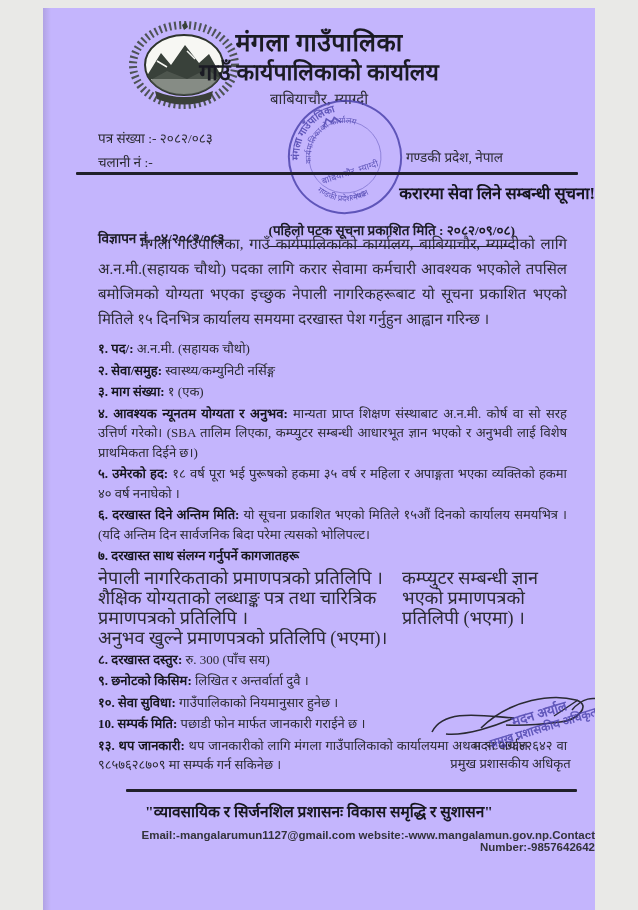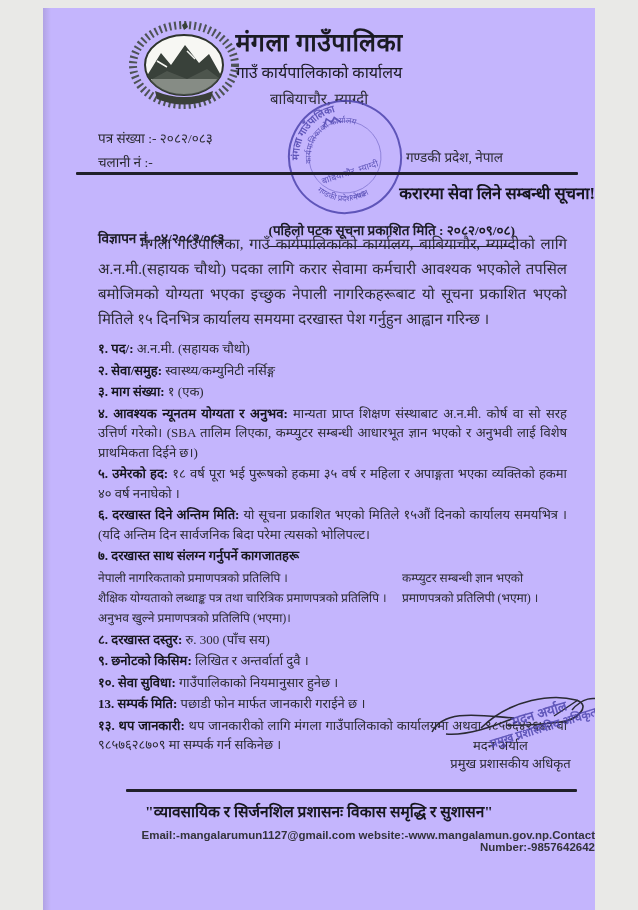--- a/index.html
+++ b/index.html
@@ -10,39 +10,39 @@
     color:#2b2b33;
   }
   .page::before{
     content:"";position:absolute;left:0;top:0;bottom:0;width:8px;
     background:linear-gradient(90deg,rgba(0,0,0,.10),rgba(0,0,0,0));
     pointer-events:none;
   }
   .logo{position:absolute;left:84px;top:13px;width:115px;height:95px;}
   .header{position:absolute;left:0;right:0;top:20px;text-align:center;}
   .h1{font-size:25px;font-weight:bold;color:#1b1b24;line-height:30px;letter-spacing:.5px;}
-  .h2{font-size:16px;font-weight:normal;color:#1b1b24;line-height:30px;}
+  .h2{font-size:23px;font-weight:bold;color:#1b1b24;line-height:30px;}
   .h3{font-size:15px;color:#2e2e38;line-height:22px;}
   .meta-left{position:absolute;left:55px;top:119px;font-size:13.5px;line-height:24px;}
   .province{position:absolute;right:92px;top:140px;font-size:13.5px;}
   .round-stamp{position:absolute;left:241px;top:88px;width:122px;height:122px;opacity:.82;}
   .rule{position:absolute;height:3px;background:#20202a;border-radius:1px;}
   .top-rule{left:33px;right:17px;top:164px;}
   .title{position:absolute;left:0;right:0;top:173px;text-align:right;
          font-size:16.5px;font-weight:bold;color:#15151e;}
   .ad-row{position:absolute;left:55px;right:80px;top:213px;display:flex;
           justify-content:space-between;font-size:13.5px;align-items:flex-end;}
   .ad-no{font-weight:bold;color:#1c1c26;}
   .pub{font-weight:bold;color:#1c1c26;border-bottom:1.5px solid #1c1c26;padding-bottom:7px;}
   .doc-body{position:absolute;left:55px;right:28px;top:224px;}
   .intro{margin:0 0 7px 0;font-size:15px;line-height:25px;text-align:justify;text-indent:42px;}
   .item{font-size:13px;line-height:19.5px;margin:0 0 2px 0;text-align:justify;}
   .item b{color:#17171f;}
   .docs{display:flex;margin:1px 0 2px 0;}
-  .docs .col{font-size:12px;line-height:20px;}
+  .docs .col{font-size:18px;line-height:20px;}
   .col-l{flex:0 0 290px;padding-right:14px;}
   .col-r{flex:1;}
   .signature{position:absolute;left:365px;top:684px;width:255px;height:100px;}
   .sig-scrawl{position:absolute;left:18px;top:0;width:215px;height:52px;}
   .sig-name{position:absolute;left:0;right:70px;top:44px;text-align:center;font-size:13px;}
   .sig-post{position:absolute;left:0;right:50px;top:62px;text-align:center;font-size:13px;}
   .officer-stamp{
     position:absolute;left:78px;top:14px;transform:rotate(-17deg);
     color:#4a41ab;font-weight:bold;white-space:nowrap;text-align:center;
     opacity:.8;line-height:15px;
@@ -146,21 +146,21 @@
         <div>अनुभव खुल्ने प्रमाणपत्रको प्रतिलिपि (भएमा)।</div>
       </div>
       <div class="col col-r">
         <div>कम्प्युटर सम्बन्धी ज्ञान भएको प्रमाणपत्रको प्रतिलिपी (भएमा) ।</div>
       </div>
     </div>
 
     <div class="item"><b>८. दरखास्त दस्तुर:</b> <span>रु. 300 (पाँच सय)</span></div>
     <div class="item"><b>९. छनोटको किसिम:</b> <span>लिखित र अन्तर्वार्ता दुवै ।</span></div>
     <div class="item"><b>१०. सेवा सुविधा:</b> <span>गाउँपालिकाको नियमानुसार हुनेछ ।</span></div>
-    <div class="item"><b>13. सम्पर्क मिति:</b> <span>पछाडी फोन मार्फत जानकारी गराईने छ ।</span></div>
+    <div class="item"><b>10. सम्पर्क मिति:</b> <span>पछाडी फोन मार्फत जानकारी गराईने छ ।</span></div>
     <div class="item"><b>१३. थप जानकारी:</b> <span>थप जानकारीको लागि मंगला गाउँपालिकाको कार्यालयमा अथवा ९८५७६४२६४२ वा ९८५७६२८७०९ मा सम्पर्क गर्न सकिनेछ ।</span></div>
   </div>
 
   <div class="signature">
     <svg class="sig-scrawl" viewBox="0 0 215 52">
       <path d="M6,40 C18,16 58,24 88,26 C70,34 40,44 20,42" fill="none" stroke="#2a2a33" stroke-width="1.6"></path>
       <path d="M55,36 C85,6 128,2 150,8 C166,13 152,28 134,30 C118,32 96,34 80,33" fill="none" stroke="#2a2a33" stroke-width="1.6"></path>
       <path d="M128,24 L152,8 M146,18 C156,6 168,4 176,9 C182,13 176,20 170,19" fill="none" stroke="#2a2a33" stroke-width="1.5"></path>
       <path d="M178,12 q8,-6 14,-2" fill="none" stroke="#2a2a33" stroke-width="1.4"></path>
     </svg>

